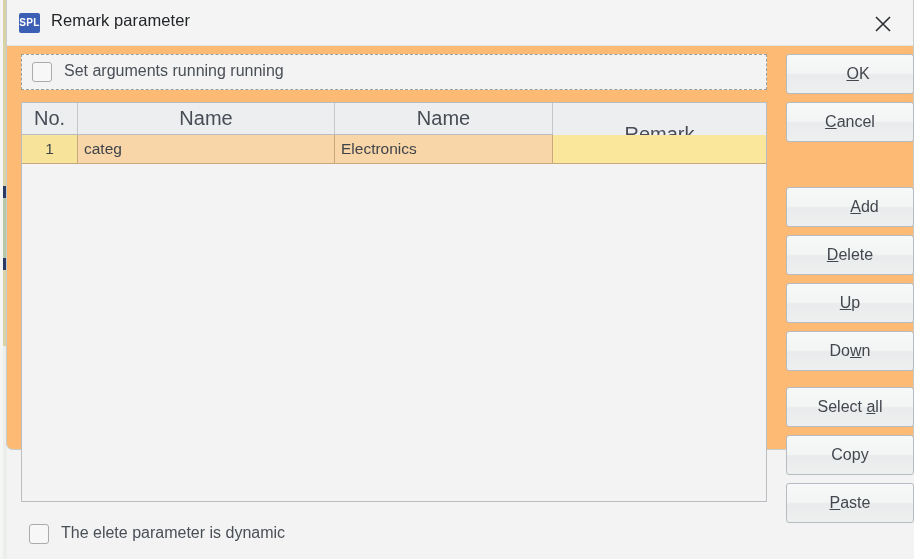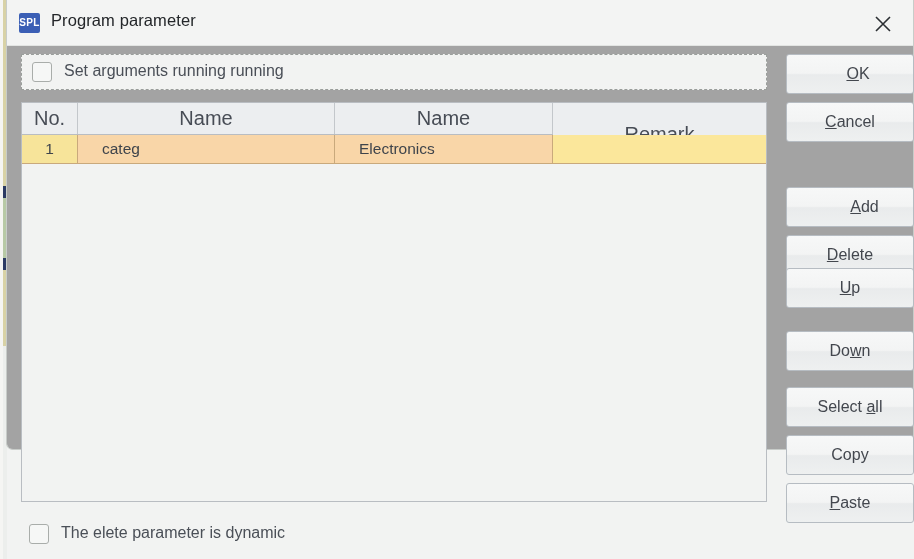--- a/index.html
+++ b/index.html
@@ -31,21 +31,21 @@
     left: 3px;
     width: 4px;
   }
 
   
   .dialog {
     position: absolute;
     left: 6px; top: 0;
     width: 908px;
     height: 450px;
-    background: #a3a3a3;
+    background: #fdba74;
     border: 1px solid #c8ccc9;
     border-top: none;
     border-radius: 0 0 7px 7px;
     box-sizing: border-box;
   }
 
   
   .titlebar {
     position: absolute;
     left: 0; top: 0;
@@ -150,21 +150,21 @@
   }
   .td {
     display: flex;
     align-items: center;
     font-size: 15.5px;
     color: #3f444b;
     border-right: 1px solid #c9a97c;
     border-bottom: 1px solid #c9a97c;
     box-sizing: border-box;
     height: 100%;
-    padding: 0 24px;
+    padding: 0 6px;
   }
   .td.num {
     justify-content: center;
     background: #f7e49a;
     padding: 0;
   }
   .td.val-cell { background: #f9d6a8; }
   .td.remark-cell { background: #fbe79b; border-right: none; }
 
   
@@ -213,21 +213,21 @@
     <div class="seg" style="top:198px;height:60px;background:#b7c9a6;"></div>
     <div class="seg" style="top:258px;height:12px;background:#2b3a63;"></div>
     <div class="seg" style="top:270px;height:76px;background:#d8d2a6;"></div>
     <div class="seg" style="top:346px;height:213px;background:#eceeec;"></div>
   </div>
 
   <div class="dialog">
 
     <div class="titlebar">
       <div class="title-icon">SPL</div>
-      <div class="title-text">Program parameter</div>
+      <div class="title-text">Remark parameter</div>
       <div class="close-btn">
         <svg width="20" height="20" viewBox="0 0 20 20">
           <path d="M3 3 L17 17 M17 3 L3 17" stroke="#2b2f33" stroke-width="1.6" fill="none"></path>
         </svg>
       </div>
     </div>
 
     <div class="focus-box">
       <div class="cb"></div>
       <div class="cb-label">Set arguments running running</div>
@@ -254,21 +254,21 @@
         </div>
         <div class="btn" style="top: 102px;">
           <span><u>C</u>ancel</span>
         </div>
         <div class="btn" style="top: 187px; padding-left: 29px;">
           <span><u>A</u>dd</span>
         </div>
         <div class="btn" style="top: 235px;">
           <span><u>D</u>elete</span>
         </div>
-        <div class="btn" style="top: 268px;">
+        <div class="btn" style="top: 283px;">
           <span><u>U</u>p</span>
         </div>
         <div class="btn" style="top: 331px;">
           <span>Do<u>w</u>n</span>
         </div>
         <div class="btn" style="top: 387px;">
           <span>Select <u>a</u>ll</span>
         </div>
         <div class="btn" style="top: 435px;">
           <span>Copy</span>

